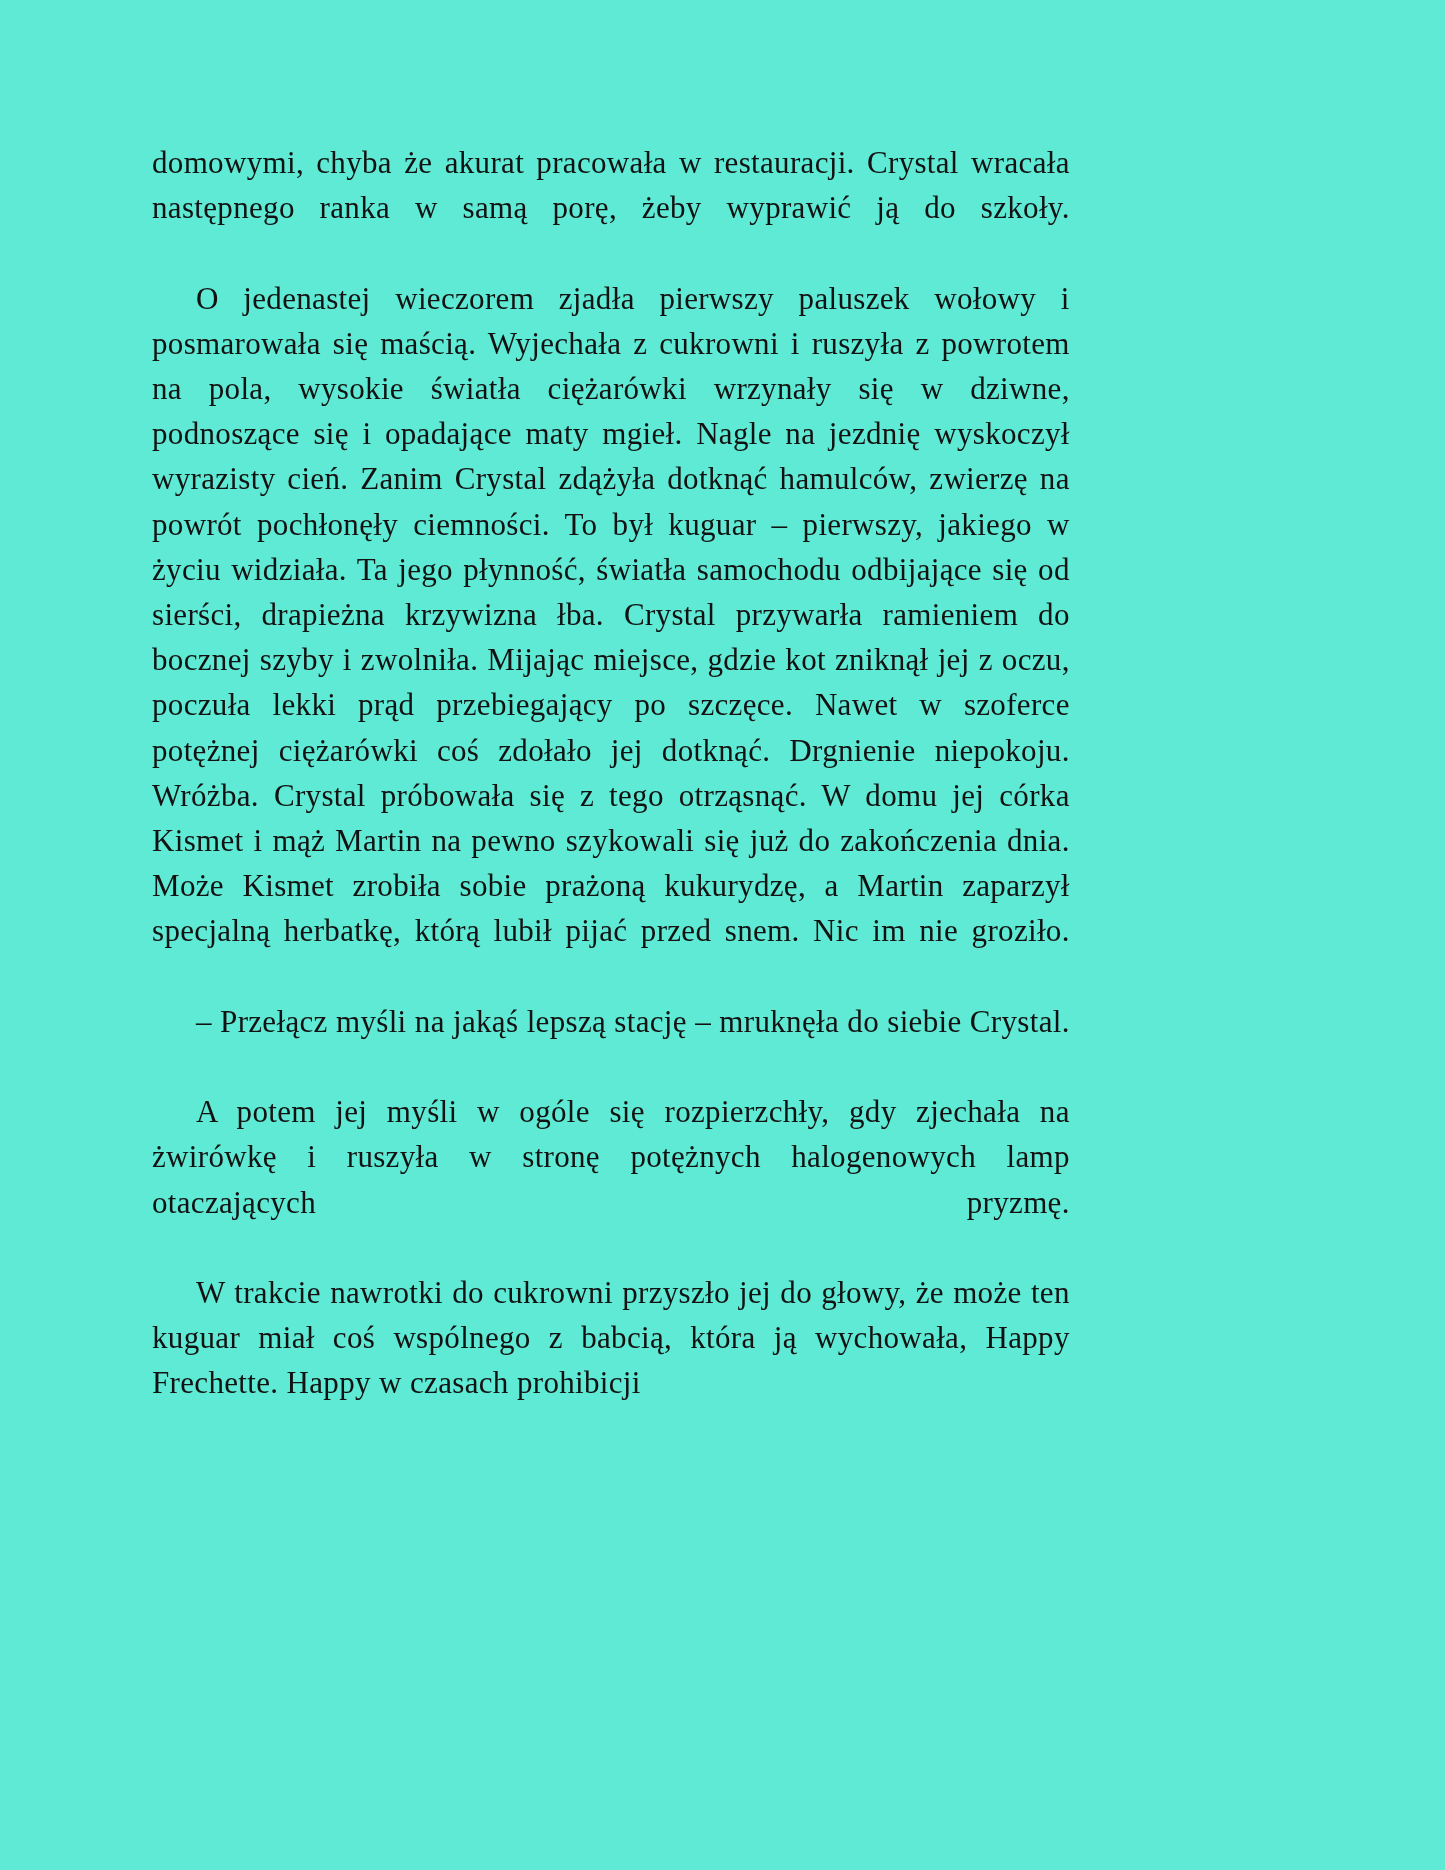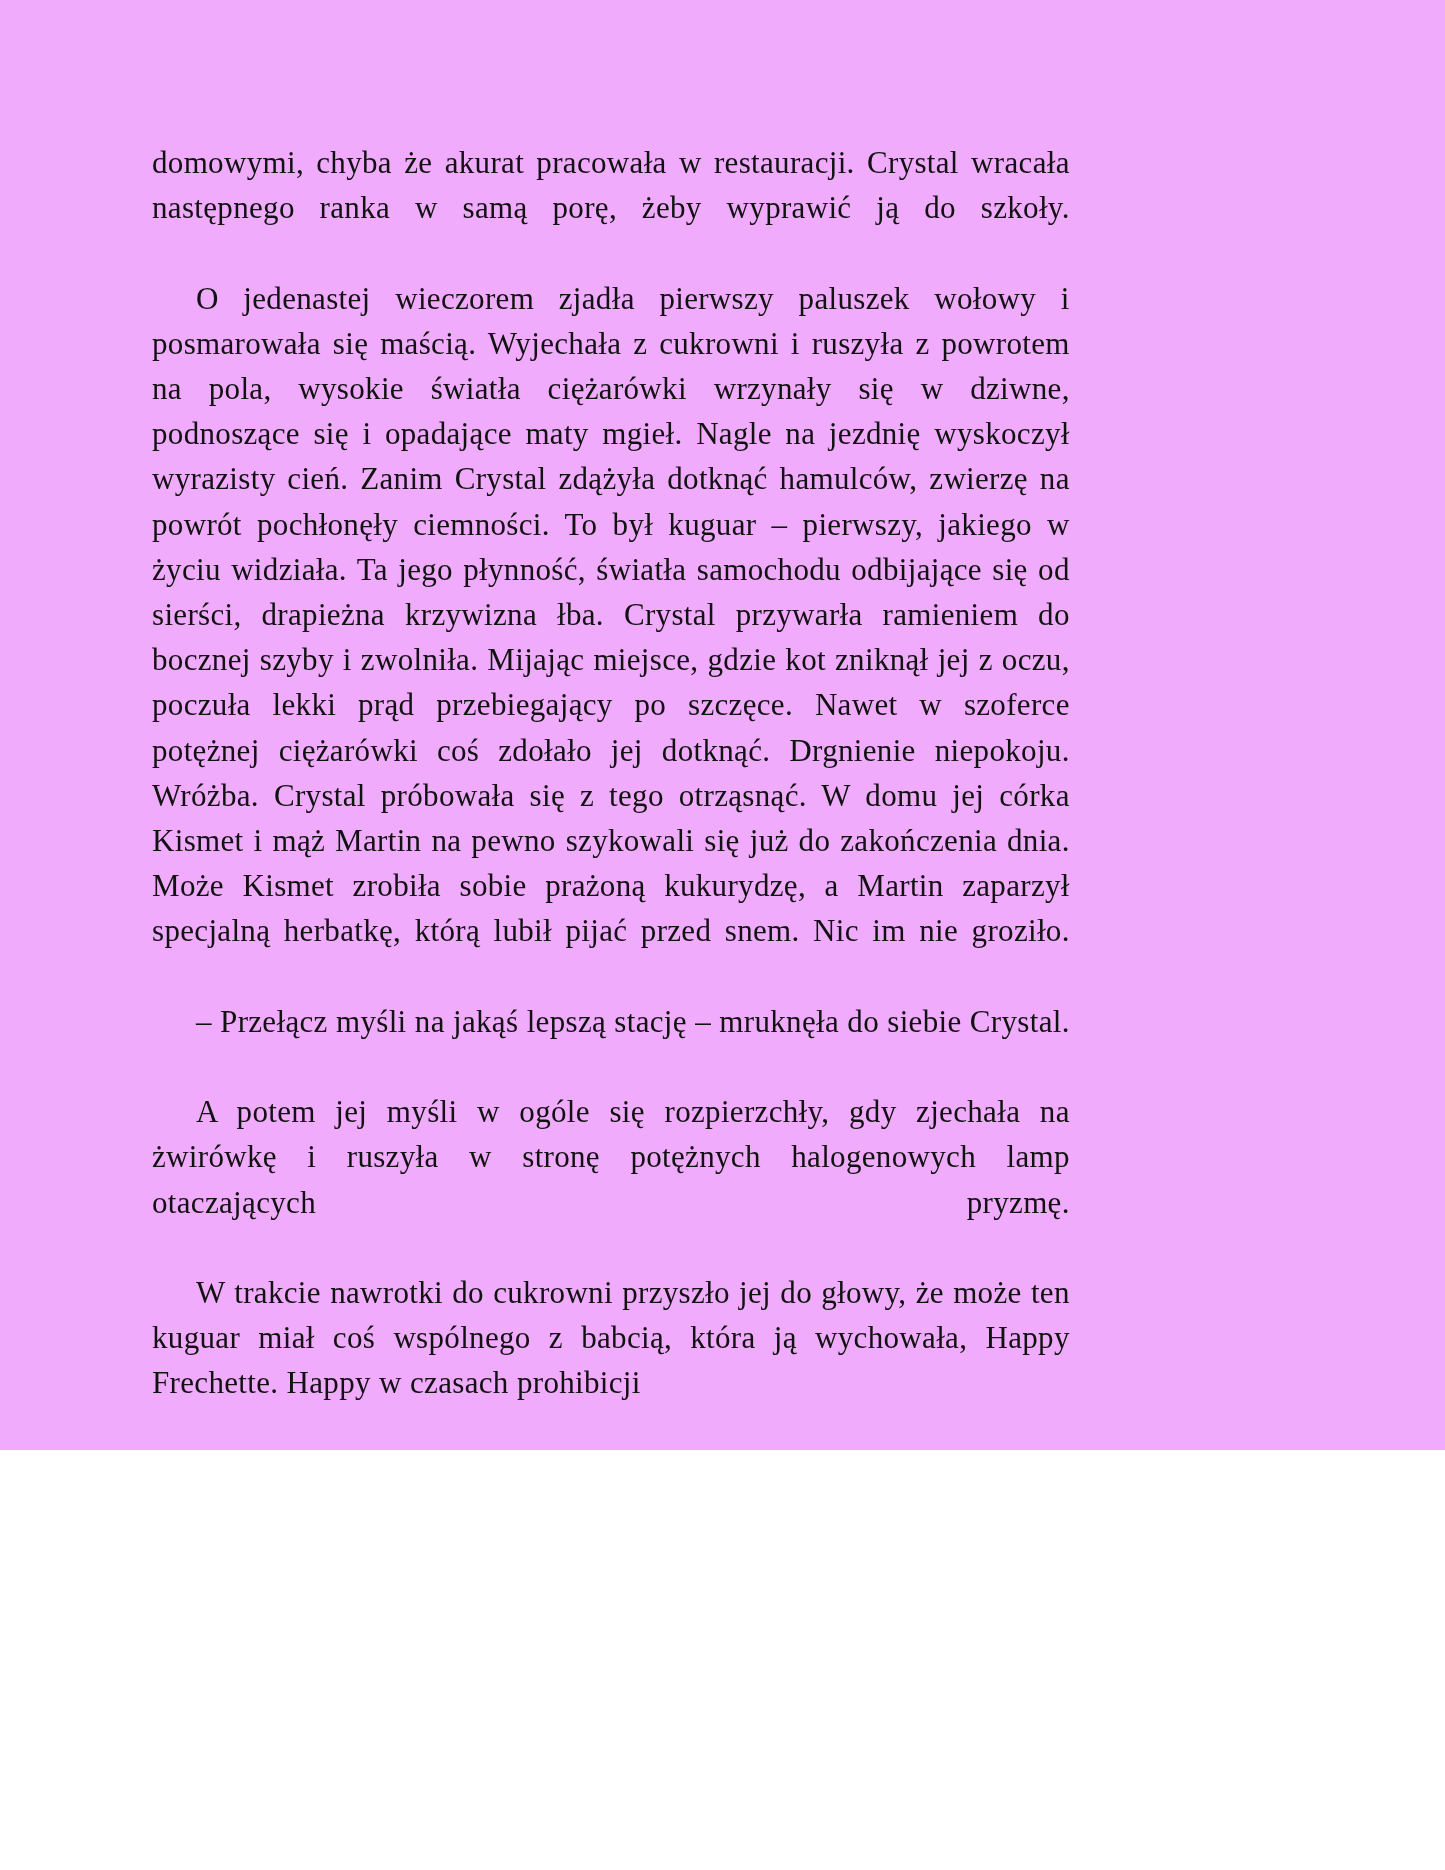--- a/index.html
+++ b/index.html
@@ -12,22 +12,22 @@
     height: 1870px;
     overflow: hidden;
     font-family: "Liberation Serif", "DejaVu Serif", serif;
     color: #121212;
     -webkit-font-smoothing: antialiased;
   }
 
   .page {
     position: relative;
     width: 1445px;
-    height: 1450px;
-    background: #f0abfc;
+    height: 1870px;
+    background: #5eead4;
     box-sizing: border-box;
   }
 
   .text-column {
     position: absolute;
     left: 152px;
     top: 140px;
     width: 918px;
   }
 

